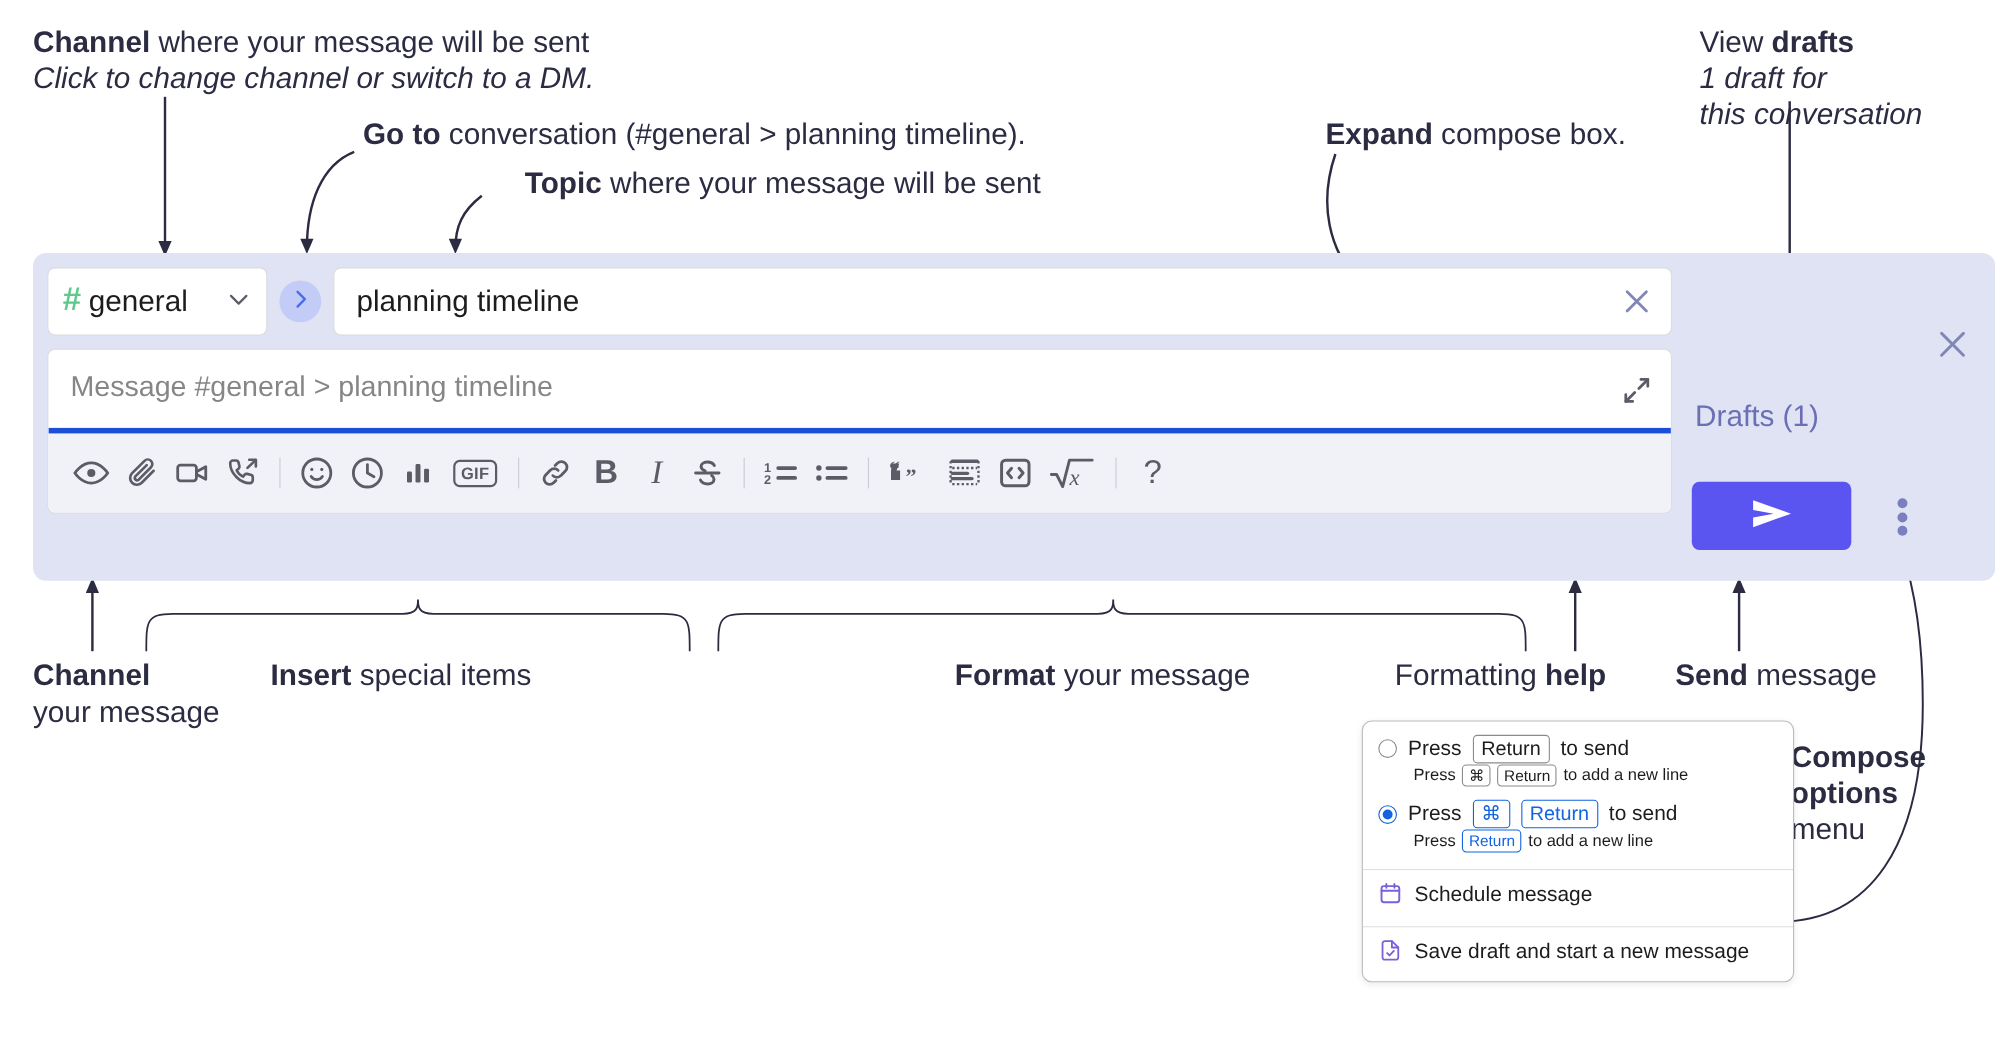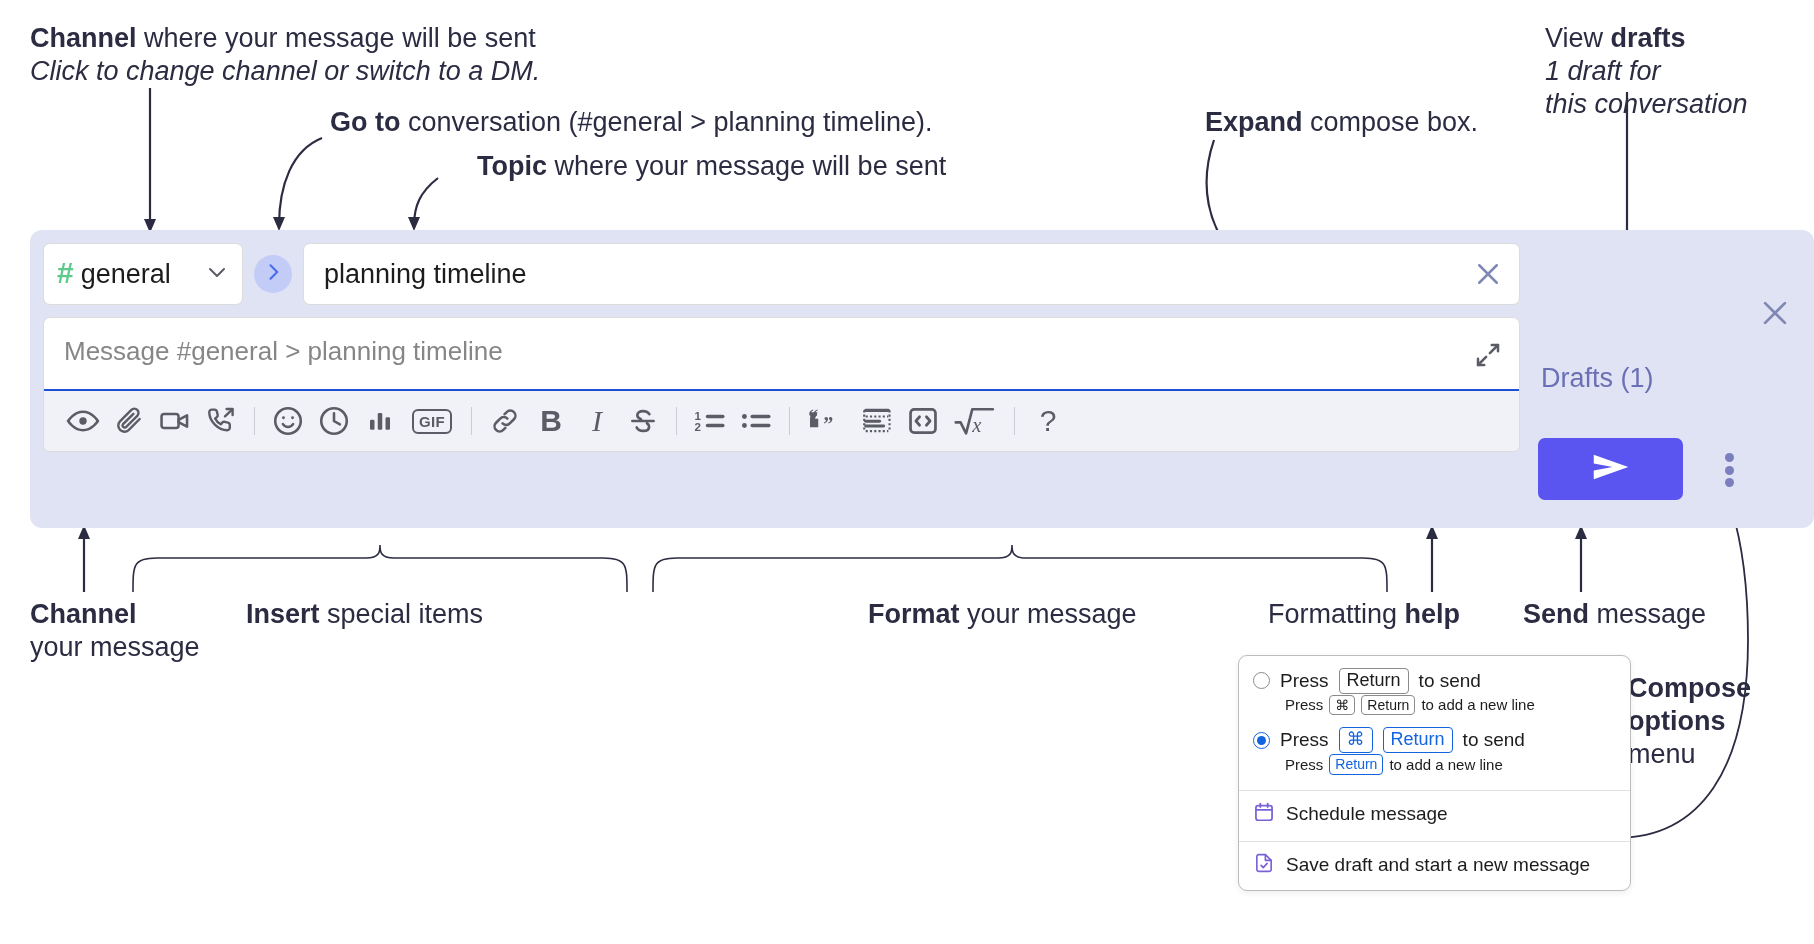--- a/index.html
+++ b/index.html
@@ -46,21 +46,21 @@
                font-family:"Liberation Sans", sans-serif; }
   .clear-x { width:34px; height:34px; display:flex; align-items:center; justify-content:center; cursor:pointer; }
 
   .editor-wrap {
     margin-top:12px; background:#fff; border:1px solid #dcdcdc; border-radius:7px; overflow:hidden;
   }
   .msg-area { height:71px; position:relative; padding:18px 20px; }
   .msg-placeholder { font-size:26px; color:#868686; }
   .expand-ic { position:absolute; right:16px; top:22px; cursor:pointer; }
 
-  .toolbar { height:62px; background:#f0f2f8; border-top:2px solid #1d4ed8;
+  .toolbar { height:77px; background:#f0f2f8; border-top:5px solid #1d4ed8;
              display:flex; align-items:center; padding:0 16px; gap:0; }
   .tb { width:46px; height:46px; display:flex; align-items:center; justify-content:center;
         cursor:pointer; flex:0 0 auto; }
   .tb-sep { width:1px; height:28px; background:#c9ccd4; margin:0 10px; flex:0 0 auto; }
   .gif-box { border:2.5px solid #5b5c66; border-radius:6px; padding:2px 5px; font-size:15px;
              font-weight:700; color:#5b5c66; letter-spacing:.3px; }
   .bold-g { font-size:30px; font-weight:700; color:#5b5c66; font-family:"Liberation Sans", sans-serif; }
   .ital-g { font-size:30px; font-style:italic; color:#5b5c66; font-family:"Liberation Serif", serif; }
   .help-g { font-size:30px; color:#5b5c66; }
 

